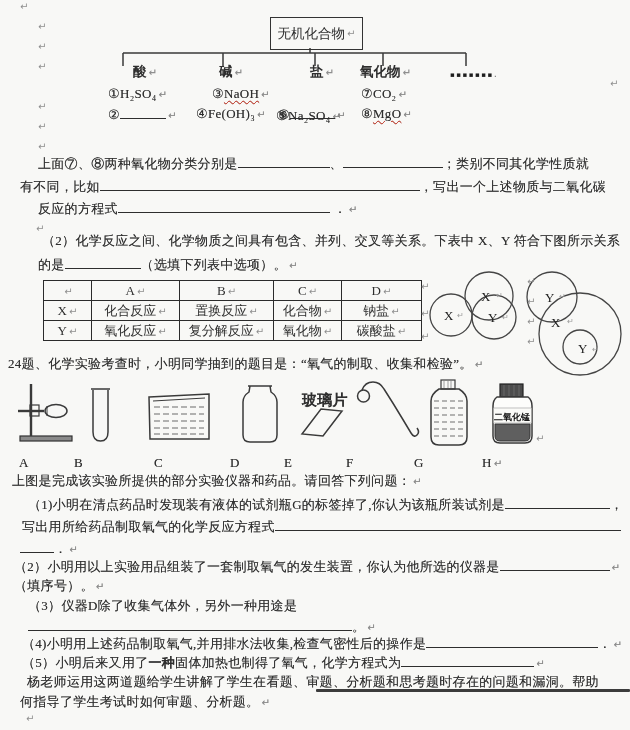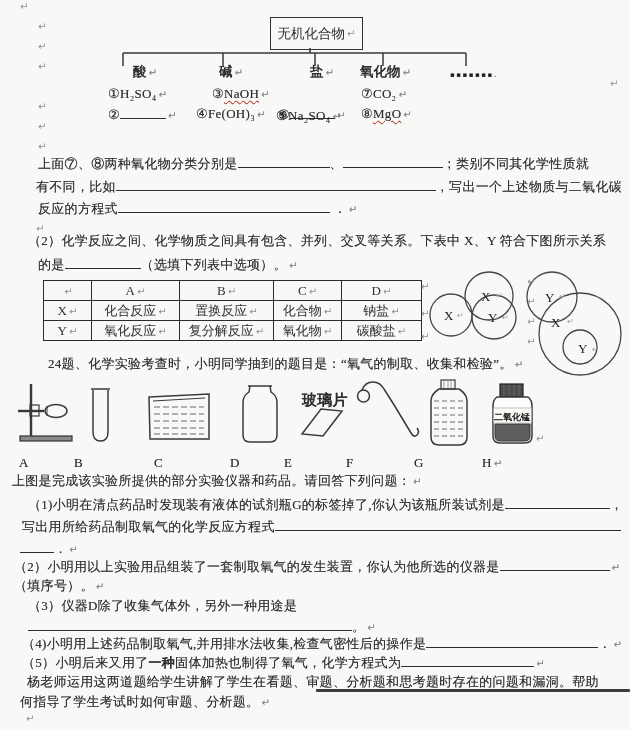--- a/index.html
+++ b/index.html
@@ -134,28 +134,28 @@
   <div class="line" style="left:361px;top:86px;"><span>⑦CO₂</span><span class="mk">↵</span></div>
 
   <div class="line" style="left:108px;top:106px;"><span>②</span><span class="blank" style="width:46px;"></span><span class="mk">↵</span></div>
   <div class="line" style="left:196px;top:106px;"><span>④Fe(OH)₃</span><span class="mk">↵</span></div>
   <div class="line" style="left:278px;top:106px;"><span>⑥</span><span class="blank" style="width:45px;"></span><span class="mk">↵</span></div>
   <div class="line" style="left:361px;top:106px;"><span>⑧</span><span class="wavy">MgO</span><span class="mk">↵</span></div>
 
   <div class="line" style="left:38px;top:155px;">
     <span>上面⑦、⑧两种氧化物分类分别是</span><span class="blank" style="width:92px;"></span><span>、</span><span class="blank" style="width:100px;"></span><span>；类别不同其化学性质就</span>
   </div>
-  <div class="line" style="left:36px;top:178px;">
+  <div class="line" style="left:20px;top:178px;">
     <span>有不同，比如</span><span class="blank" style="width:320px;"></span><span>，写出一个上述物质与二氧化碳</span>
   </div>
   <div class="line" style="left:38px;top:200px;">
     <span>反应的方程式</span><span class="blank" style="width:212px;"></span>&nbsp;<span>．</span><span class="mk">↵</span>
   </div>
 
-  <div class="line" style="left:28px;top:233px;"><span>（2）化学反应之间、化学物质之间具有包含、并列、交叉等关系。下表中 X、Y 符合下图所示关系</span></div>
+  <div class="line" style="left:42px;top:233px;"><span>（2）化学反应之间、化学物质之间具有包含、并列、交叉等关系。下表中 X、Y 符合下图所示关系</span></div>
   <div class="line" style="left:38px;top:256px;">
     <span>的是</span><span class="blank" style="width:76px;"></span><span>（选填下列表中选项）。</span><span class="mk">↵</span>
   </div>
 
   <table class="rel">
     <tbody>
         <tr>
       <td style="width:47px;"><span></span><span class="mk">↵</span></td>
       <td style="width:87px;"><span>A</span><span class="mk">↵</span></td>
       <td style="width:93px;"><span>B</span><span class="mk">↵</span></td>
@@ -172,21 +172,21 @@
     <tr>
       <td><span>Y</span><span class="mk">↵</span></td>
       <td><span>氧化反应</span><span class="mk">↵</span></td>
       <td><span>复分解反应</span><span class="mk">↵</span></td>
       <td><span>氧化物</span><span class="mk">↵</span></td>
       <td><span>碳酸盐</span><span class="mk">↵</span></td>
     </tr>
   </tbody>
     </table>
 
-  <div class="line" style="left:8px;top:356px;margin-left:40px;"><span>24题、化学实验考查时，小明同学抽到的题目是：“氧气的制取、收集和检验”。</span><span class="mk">↵</span></div>
+  <div class="line" style="left:8px;top:356px;"><span>24题、化学实验考查时，小明同学抽到的题目是：“氧气的制取、收集和检验”。</span><span class="mk">↵</span></div>
 
   <div class="line bold" style="left:302px;top:392px;font-size:15px;"><span>玻璃片</span></div>
 
   <div class="line" style="left:19px;top:455px;"><span>A</span></div>
   <div class="line" style="left:74px;top:455px;"><span>B</span></div>
   <div class="line" style="left:154px;top:455px;"><span>C</span></div>
   <div class="line" style="left:230px;top:455px;"><span>D</span></div>
   <div class="line" style="left:284px;top:455px;"><span>E</span></div>
   <div class="line" style="left:346px;top:455px;"><span>F</span></div>
   <div class="line" style="left:414px;top:455px;"><span>G</span></div>

